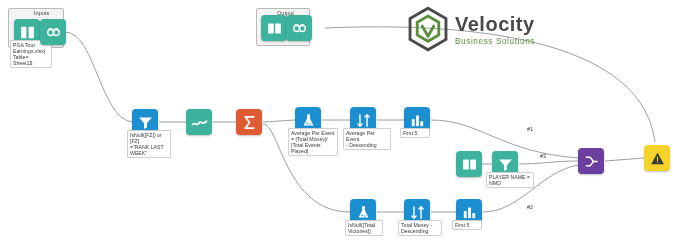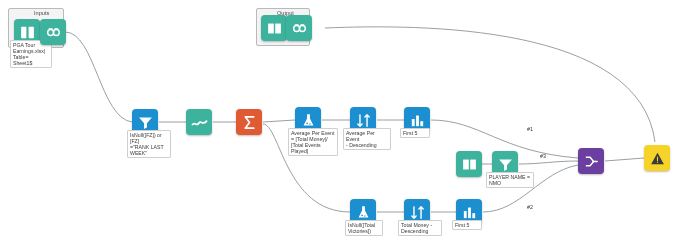--- a/index.html
+++ b/index.html
@@ -235,14 +235,25 @@
       <path d="M12 4l9 16H3z" fill="#3a3a3a"></path>
       <path d="M12 10v5" stroke="#f5d328" stroke-width="1.6" stroke-linecap="round"></path>
       <circle cx="12" cy="17.4" r="0.9" fill="#f5d328"></circle>
     </svg>
   </div>
 
   <div class="conn-label" style="left:527px;top:126px;">#1</div>
   <div class="conn-label" style="left:540px;top:153px;">#3</div>
   <div class="conn-label" style="left:527px;top:204px;">#2</div>
 
+  <div class="brand" style="left:405px;top:6px;display:flex;align-items:center;">
+    <svg width="46" height="46" viewBox="0 0 64 64">
+      <path d="M32 3 L57 17.5 L57 46.5 L32 61 L7 46.5 L7 17.5 Z" fill="none" stroke="#4a4a4a" stroke-width="4"></path>
+      <path d="M32 14 L47 22.7 L47 40.3 L32 49 L17 40.3 L17 22.7 Z" fill="none" stroke="#5a8f3c" stroke-width="4"></path>
+      <path d="M24 28 L32 42 L40 28" fill="none" stroke="#5a8f3c" stroke-width="4" stroke-linecap="round" stroke-linejoin="round"></path>
+    </svg>
+    <div style="display:flex;flex-direction:column;margin-left:4px;">
+      <div class="brand-name">Velocity</div>
+      <div class="brand-sub">Business Solutions</div>
+    </div>
+  </div>
 
 </div>
 
 </body></html>

